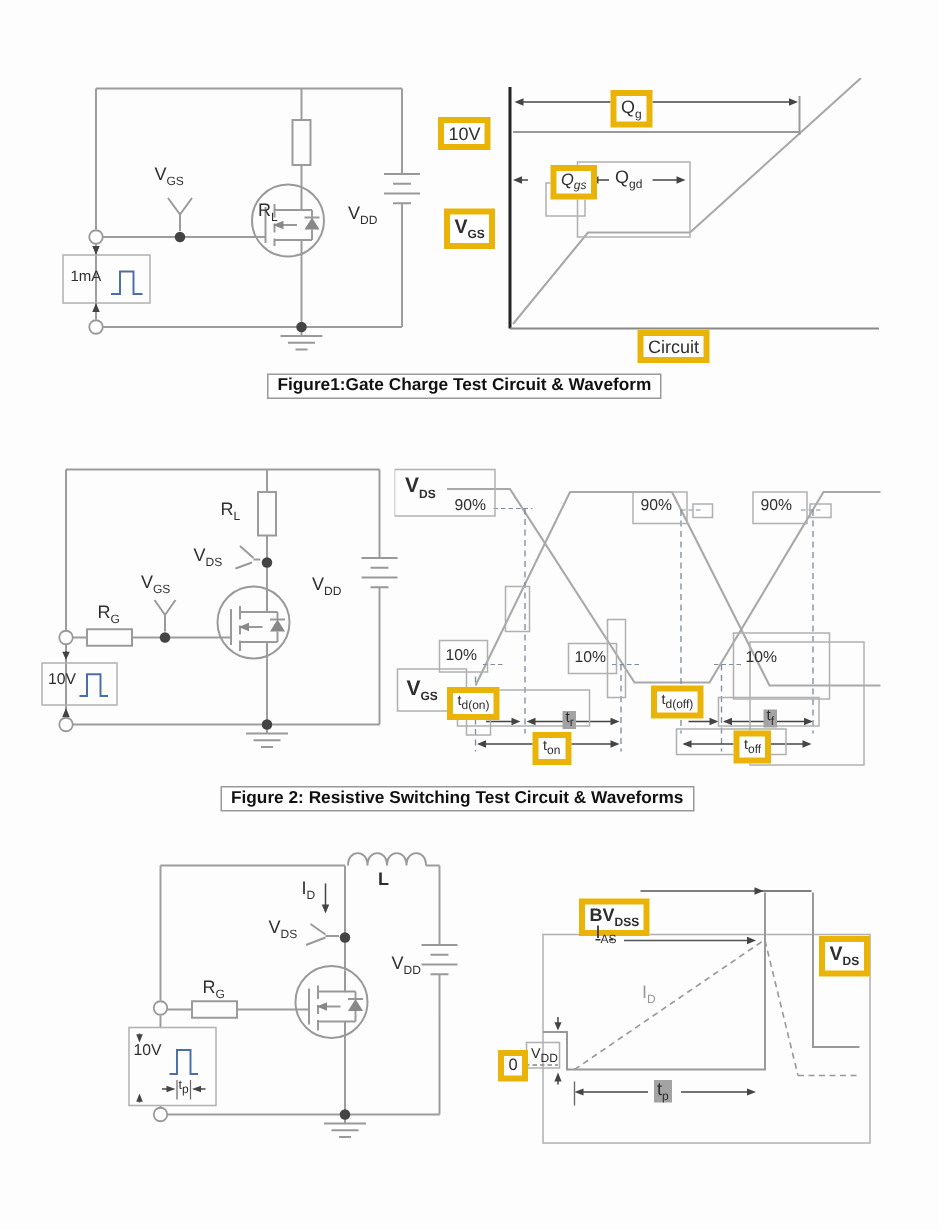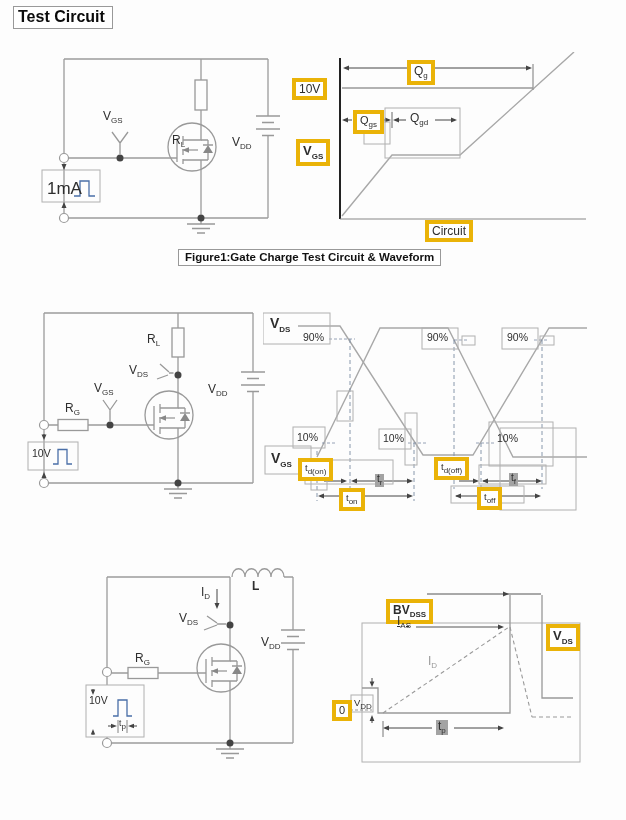--- a/index.html
+++ b/index.html
@@ -27,21 +27,20 @@
   .head { fill:#444; stroke:none; }
   .symf { fill:#888; stroke:none; }
   .term { stroke:#999; stroke-width:1.2; fill:#fff; }
   .dot  { fill:#444; stroke:none; }
 </style>
 </head>
 <body>
 
 <div class="page">
 
-  <div class="title-box">Test Circuit</div>
 
   <div class="fig" style="left:40px; top:52px; width:240px; height:200px;">
     <svg width="240" height="200" viewBox="0 0 240 200">
       <g>
         <path class="wire" d="M24,7 H228 M24,7 V101 M24,111 V161 M28.5,106 H137 M161,7 V28 M161,58 V74 M28.5,166 H228 M161,119 V162.5"></path>
       </g>
       <g>
         <path class="wire" d="M228,7 V64 M228,83.5 V166"></path>
         <path class="sym" stroke-width="1.6" d="M216,64 H240 M222,70.5 H234 M216,77 H240 M222,83.5 H234"></path>
       </g>
@@ -71,21 +70,21 @@
           <polygon class="head" points="24,150 21.5,156 26.5,156"></polygon>
       </g>
       <circle class="term" cx="24" cy="106" r="4.5"></circle>
       <circle class="term" cx="24" cy="166" r="4.5"></circle>
       <circle class="dot" cx="80" cy="106" r="3.5"></circle>
       <circle class="dot" cx="161" cy="166" r="3.5"></circle>
     </svg>
     <span class="lbl" style="left:132px; top:82px;"><span>R</span><sub>L</sub></span>
     <span class="lbl" style="left:63px; top:58px;"><span>V</span><sub>GS</sub></span>
     <span class="lbl" style="left:192px; top:84px;"><span>V</span><sub>DD</sub></span>
-    <span class="lbl" style="left:7px; top:128px; font-size:17px;">1mA</span>
+    <span class="lbl" style="left:7px; top:128px; font-size:10px;">1mA</span>
   </div>
 
   <div class="fig" style="left:288px; top:52px; width:310px; height:200px;">
     <svg width="310" height="200" viewBox="0 0 310 200">
       <path d="M52,6 V167" stroke="#222" stroke-width="2" fill="none"></path>
       <path d="M52,167 H298" stroke="#888" stroke-width="1.2" fill="none"></path>
       <polyline class="trace" points="54,164 104,103 172,103 286,0"></polyline>
       <path class="sym" stroke-width="1" d="M54,36 H245 M245,12 V38"></path>
       <g>
         <path class="dk" d="M57,16 H242"></path>
@@ -102,21 +101,21 @@
         <polygon class="head" points="105,68 111,65.5 111,70.5"></polygon>
         <polygon class="head" points="169,68 163,65.5 163,70.5"></polygon>
         <path d="M104,60 V76" stroke="#666" stroke-width="1"></path>
       </g>
       <rect class="art" x="97" y="56" width="75" height="50"></rect>
       <rect class="art" x="76" y="70" width="26" height="22"></rect>
     </svg>
     <span class="lbl boxed" style="left:4px; top:26px;">10V</span>
     <span class="lbl boxed bold" style="left:8px; top:87px; font-size:13px;"><span>V</span><sub>GS</sub></span>
     <span class="lbl boxed" style="left:119px; top:8px;"><span>Q</span><sub>g</sub></span>
-    <span class="lbl boxed" style="left:65px; top:58px; font-size:11px;"><span>Q</span><sub>gs</sub></span>
+    <span class="lbl boxed" style="left:79px; top:58px; font-size:11px;font-style:italic;"><span>Q</span><sub>gs</sub></span>
     <span class="lbl" style="left:122px; top:60px;"><span>Q</span><sub>gd</sub></span>
     <span class="lbl boxed" style="left:137px; top:168px;">Circuit</span>
   </div>
 
   <div class="caption" style="left:178px; top:249px;text-align:center;">Figure1:Gate Charge Test Circuit &amp; Waveform</div>
 
   <div class="fig" style="left:25px; top:298px; width:245px; height:215px;">
     <svg width="245" height="215" viewBox="0 0 245 215">
       <g>
         <path class="wire" d="M19,15 H228 M19,15 V122 M19,132 V180 M23.5,127 H33 M63,127 H129 M153,15 V30 M153,59 V96 M23.5,185 H228 M153,141 V185"></path>
@@ -226,26 +225,27 @@
     <span class="lbl bold" style="left:7px; top:13px; font-size:14px;"><span>V</span><sub>DS</sub></span>
     <span class="lbl bold" style="left:8px; top:148px; font-size:14px;"><span>V</span><sub>GS</sub></span>
     <span class="lbl" style="left:40px; top:29px; font-size:10.5px;">90%</span>
     <span class="lbl" style="left:164px; top:29px; font-size:10.5px;">90%</span>
     <span class="lbl" style="left:244px; top:29px; font-size:10.5px;">90%</span>
     <span class="lbl" style="left:34px; top:129px; font-size:10.5px;">10%</span>
     <span class="lbl" style="left:120px; top:130px; font-size:10.5px;">10%</span>
     <span class="lbl" style="left:234px; top:130px; font-size:10.5px;">10%</span>
     <span class="lbl boxed" style="left:35px; top:155px; font-size:9.5px;"><span>t</span><sub>d(on)</sub></span>
     <span class="lbl bgw" style="left:112px; top:171px; font-size:10px;"><span>t</span><sub>r</sub></span>
-    <span class="lbl boxed" style="left:76px; top:185px; font-size:9.5px;"><span>t</span><sub>on</sub></span>
+    <span class="lbl boxed" style="left:92px; top:185px; font-size:9.5px;"><span>t</span><sub>on</sub></span>
     <span class="lbl boxed" style="left:171px; top:154px; font-size:9.5px;"><span>t</span><sub>d(off)</sub></span>
     <span class="lbl bgw" style="left:246px; top:170px; font-size:10px;"><span>t</span><sub>f</sub></span>
-    <span class="lbl boxed" style="left:214px; top:184px; font-size:9.5px;"><span>t</span><sub>off</sub></span>
-  </div>
-
+    <span class="lbl boxed" style="left:226px; top:184px; font-size:9.5px;"><span>t</span><sub>off</sub></span>
+  </div>
+
+  <div class="caption" style="left:147px; top:524px;">Figure 2: Resistive Switching Test Circuit &amp; Waveforms</div>
 
   <div class="fig" style="left:80px; top:553px; width:250px; height:225px;">
     <svg width="250" height="225" viewBox="0 0 250 225">
       <g>
         <path class="wire" d="M27,24 H150 M27,24 V114 M27,124 V132 M27,184 V185.5 M31.5,120 H48 M78,120 H126 M150,24 V94 M31.5,190 H213 M150,139 V190 M204,24 H213"></path>
       </g>
       <g>
         <path class="sym" d="M152,24 C152,13 165,13 165,24 C165,13 178,13 178,24 C178,13 191,13 191,24 C191,13 204,13 204,24"></path>
       </g>
       <g>

